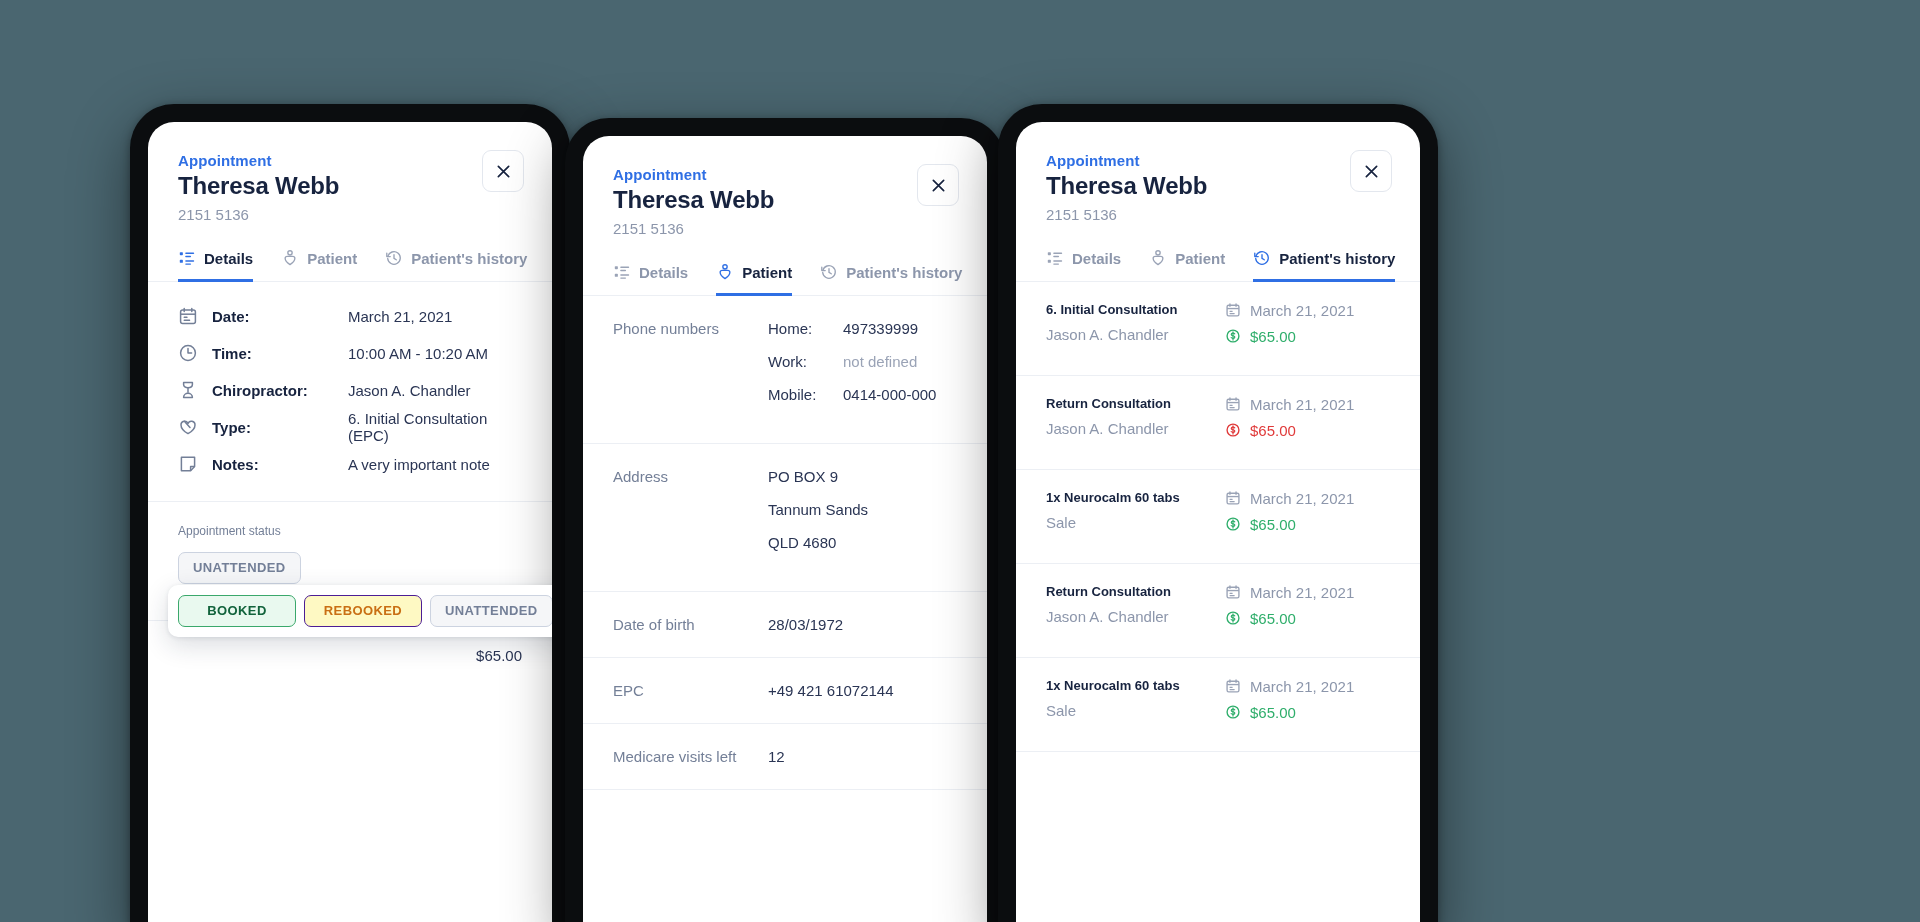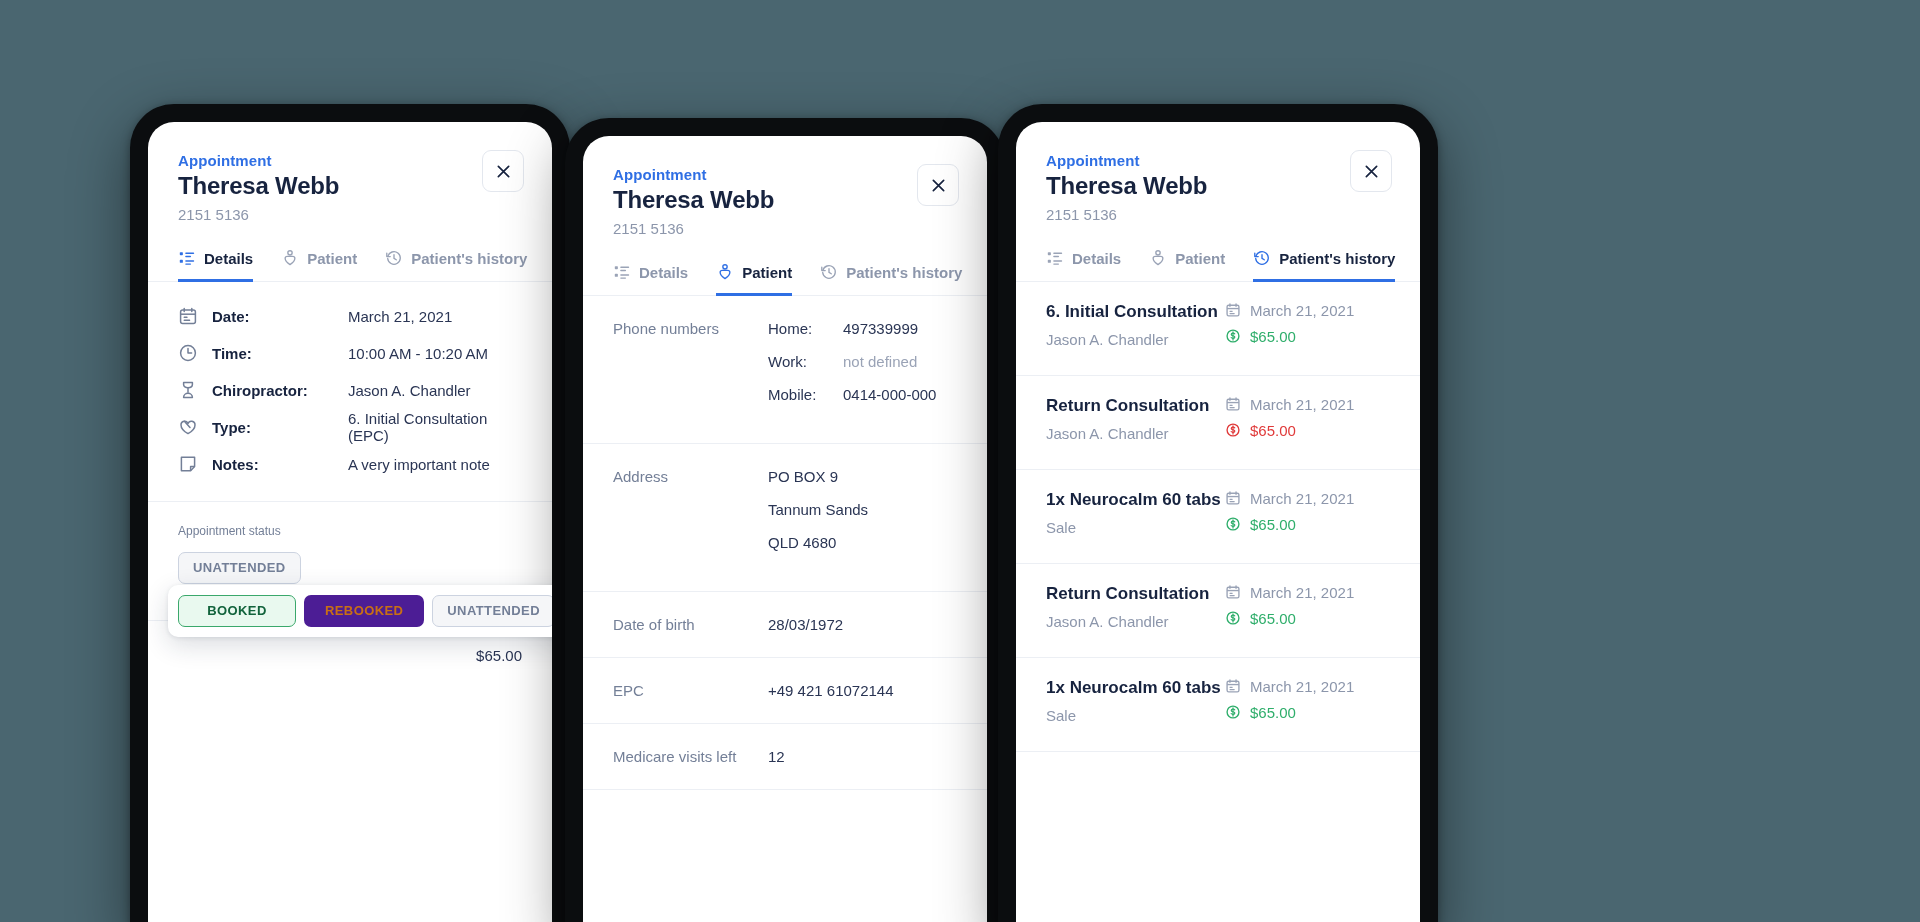--- a/index.html
+++ b/index.html
@@ -109,21 +109,21 @@
   .status-block { padding: 22px 30px 0 30px; position: relative; }
   .status-title { font-size: 12px; color: #737f97; font-weight: 500; margin-bottom: 14px; }
   .chip {
     display: inline-flex; align-items: center; justify-content: center;
     min-width: 118px; height: 32px; padding: 0 14px;
     font-size: 13px; font-weight: 700; letter-spacing: .4px;
     border-radius: 7px; cursor: pointer;
   }
   .chip-unattended { background: #f5f6f8; border: 1px solid #ccd3e0; color: #737f97; }
   .chip-booked     { background: #e9f9ef; border: 1px solid #3aa86b; color: #12633c; }
-  .chip-rebooked   { background: #4c1d95; border: 7px solid #4c1d95; color: #c96f14; }
+  .chip-rebooked   { background: #fef9c3; border: 1px solid #4c1d95; color: #c96f14; }
   .chip-cancelled  { background: #fbd4d6; border: 1px solid #f0b2b6; color: #9b2530; }
 
   .status-menu {
     position: absolute;
     left: 20px; top: 83px;
     background: #fff;
     border-radius: 10px;
     box-shadow: 0 8px 26px rgba(25,35,60,.16), 0 1px 4px rgba(25,35,60,.10);
     padding: 10px;
     display: flex; flex-direction: row; gap: 8px;
@@ -157,21 +157,21 @@
   .pt-stack div { height: 33px; font-size: 15px; color: #2a3554; }
   .pt-single { font-size: 15px; color: #2a3554; }
 
   
   .hist-row {
     display: flex;
     padding: 20px 30px 21px 30px;
     border-bottom: 1px solid #eceff4;
   }
   .hist-left { flex: 1; min-width: 0; }
-  .hist-title { font-size: 17px; font-weight: 700; color: #17233f; margin-bottom: 9px; white-space: nowrap; }
+  .hist-title { font-size: 13px; font-weight: 700; color: #17233f; margin-bottom: 9px; white-space: nowrap; }
   .hist-sub { font-size: 15px; color: #8c96ab; }
   .hist-right { width: 165px; flex: 0 0 165px; }
   .hist-meta { display: flex; align-items: center; gap: 9px; margin-bottom: 9px; }
   .hist-meta .mi { width: 16px; height: 16px; flex: 0 0 16px; color: #9aa3b6; }
   .hist-date { font-size: 15px; color: #8c96ab; }
   .hist-price { font-size: 15px; font-weight: 500; }
   .price-green { color: #2fae6b; }
   .price-red   { color: #e03a3a; }
   .mi.green { color: #2fae6b; }
   .mi.red   { color: #e03a3a; }

